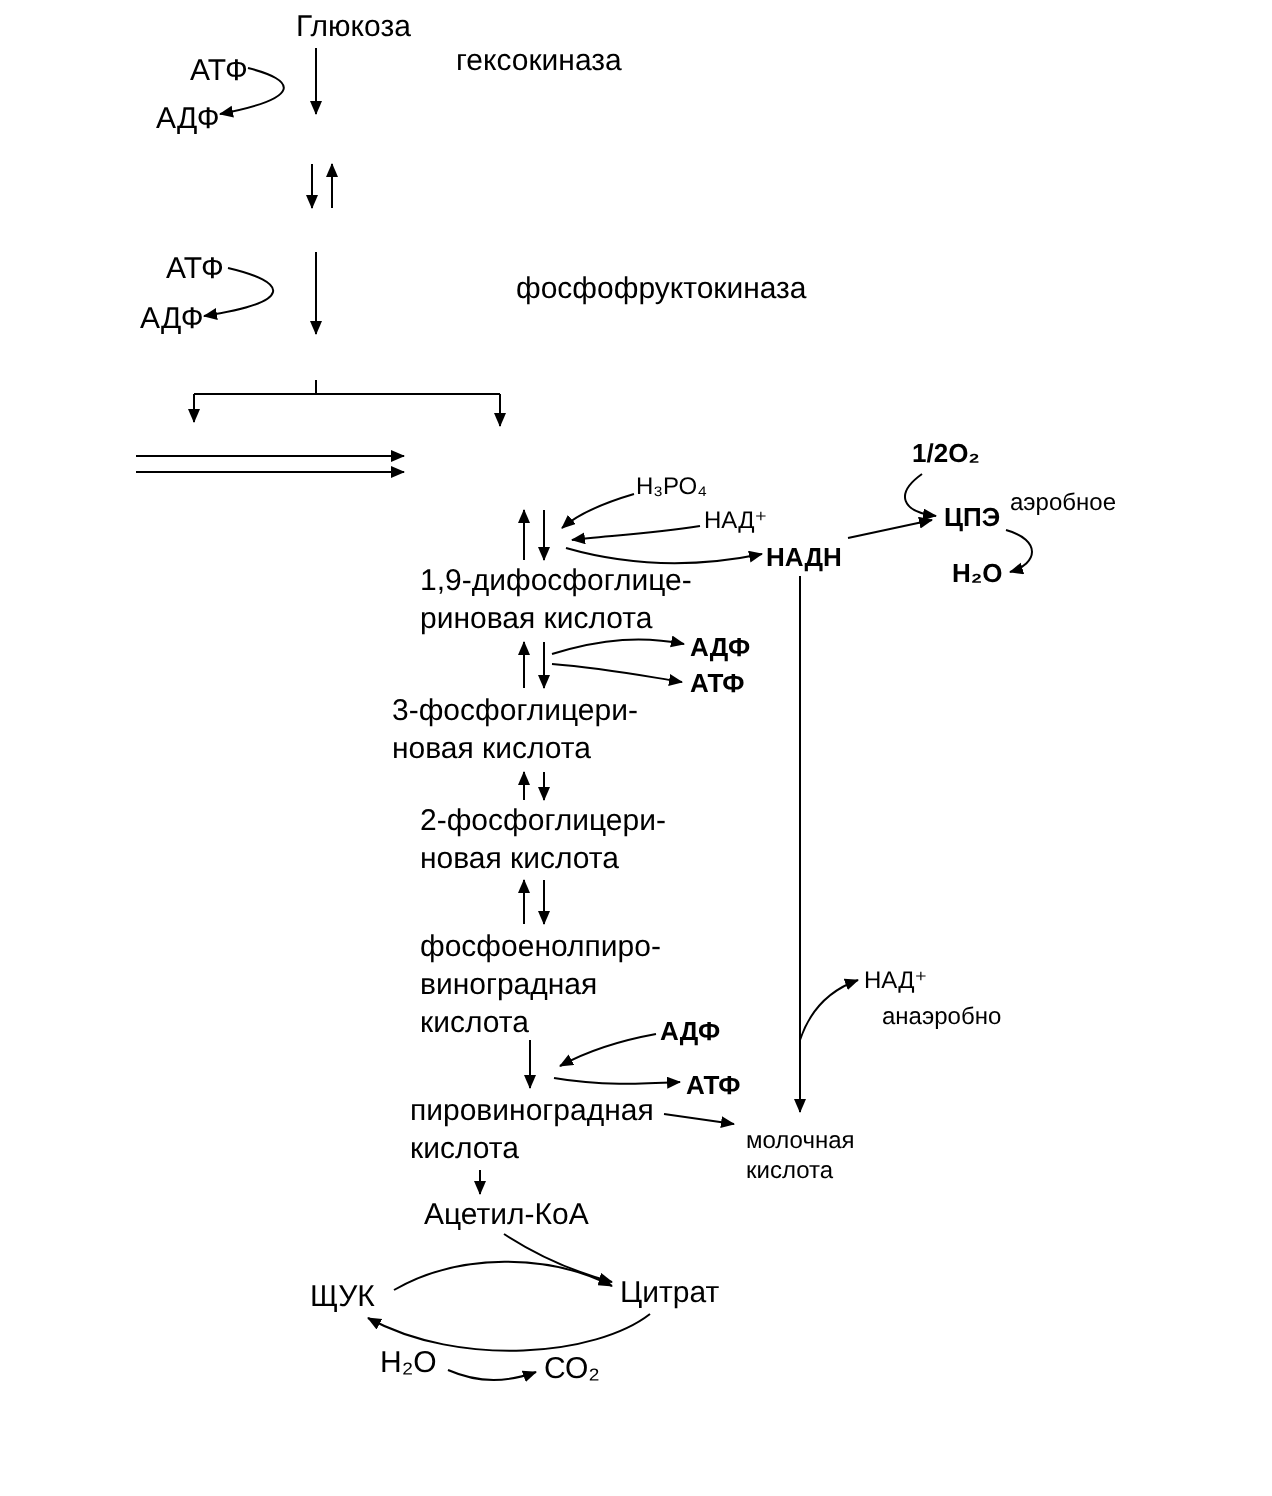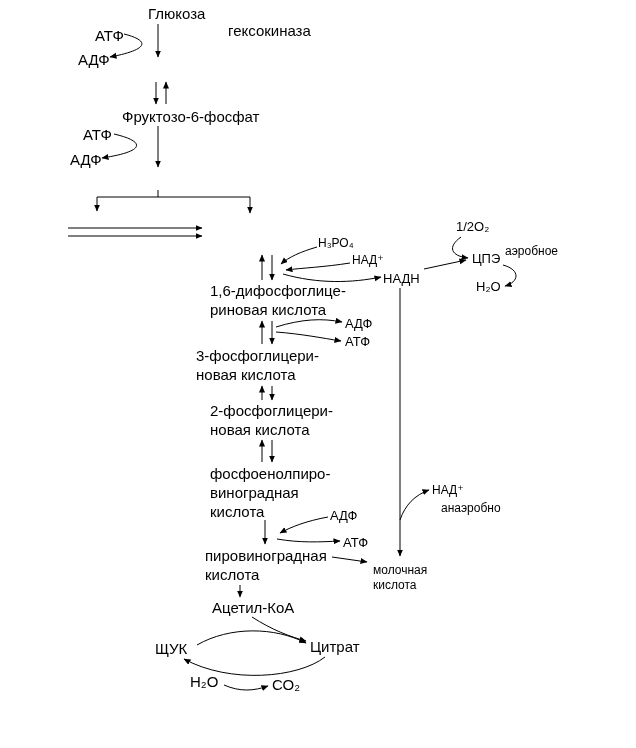--- a/index.html
+++ b/index.html
@@ -5,21 +5,21 @@
   html,body{margin:0;padding:0;background:#ffffff;}
   .canvas{position:relative;width:575px;height:748px;background:#ffffff;overflow:hidden;}
   .lbl{
     position:absolute;
     font-family:"Liberation Sans","DejaVu Sans",sans-serif;
     font-size:15px;
     line-height:1.25;
     color:#000000;
     white-space:pre;
   }
-  .md{font-size:13px;}
+  .md{font-size:13px;font-weight:bold;}
   .sm{font-size:12px;}
   svg.arrows{position:absolute;left:0;top:0;}
 </style>
 </head>
 <body>
 
 <div class="canvas">
 
   <svg class="arrows" width="636" height="748" viewBox="0 0 636 748">
     <defs>
@@ -66,31 +66,31 @@
       <path marker-end="url(#ah)" d="M197,645 C230,626 275,627 306,643"></path>
       <path marker-end="url(#ah)" d="M325,657 C298,678 230,684 184,659"></path>
       <path marker-end="url(#ah)" d="M224,685 C240,692 254,691 268,686"></path>
     </g>
   </svg>
 
   <div class="lbl" style="left:148px;top:5px">Глюкоза</div>
   <div class="lbl" style="left:228px;top:22px">гексокиназа</div>
   <div class="lbl" style="left:95px;top:27px">АТФ</div>
   <div class="lbl" style="left:78px;top:51px">АДФ</div>
-  <div class="lbl" style="left:122px;top:108px">Фруктозо-6-фосфат</div>
   <div class="lbl" style="left:83px;top:126px">АТФ</div>
+  <div class="lbl" style="left:258px;top:136px">фосфофруктокиназа</div>
   <div class="lbl" style="left:70px;top:151px">АДФ</div>
   <div class="lbl sm" style="left:318px;top:236px">Н₃РО₄</div>
   <div class="lbl sm" style="left:352px;top:253px">НАД⁺</div>
   <div class="lbl md" style="left:456px;top:219px">1/2О₂</div>
   <div class="lbl md" style="left:472px;top:251px">ЦПЭ</div>
   <div class="lbl sm" style="left:505px;top:244px">аэробное</div>
   <div class="lbl md" style="left:383px;top:271px">НАДН</div>
   <div class="lbl md" style="left:476px;top:279px">Н₂О</div>
-  <div class="lbl" style="left:210px;top:282px">1,6-дифосфоглице-
+  <div class="lbl" style="left:210px;top:282px">1,9-дифосфоглице-
 риновая кислота</div>
   <div class="lbl md" style="left:345px;top:316px">АДФ</div>
   <div class="lbl md" style="left:345px;top:334px">АТФ</div>
   <div class="lbl" style="left:196px;top:347px">3-фосфоглицери-
 новая кислота</div>
   <div class="lbl" style="left:210px;top:402px">2-фосфоглицери-
 новая кислота</div>
   <div class="lbl" style="left:210px;top:465px">фосфоенолпиро-
 виноградная
 кислота</div>

